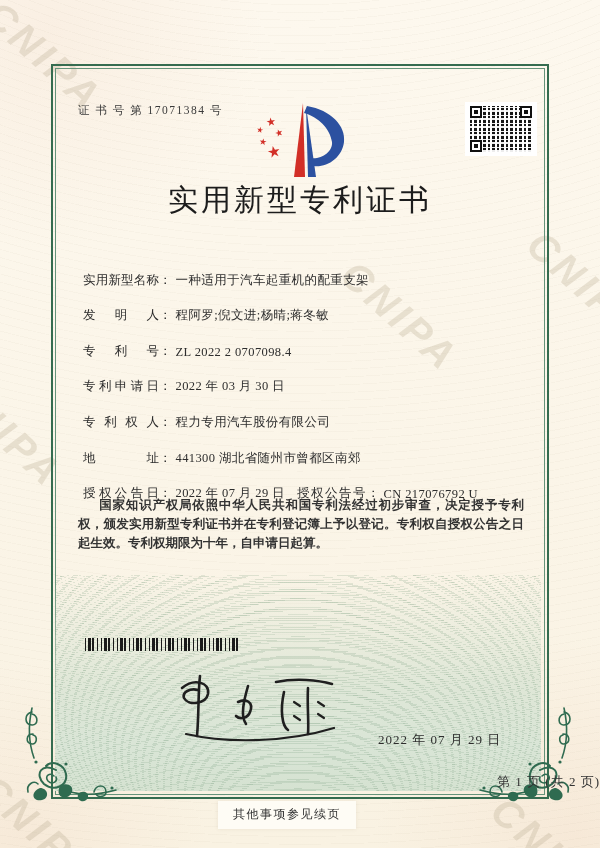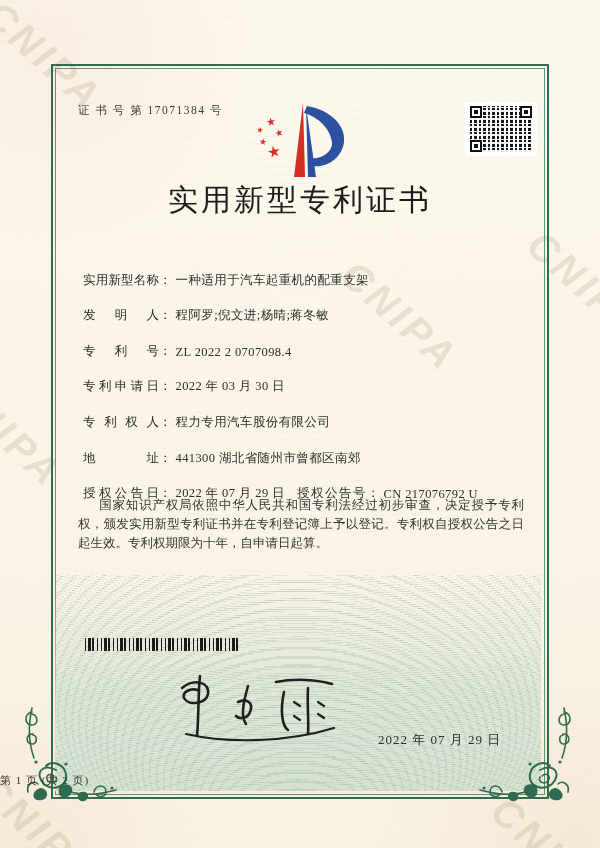--- a/index.html
+++ b/index.html
@@ -44,33 +44,33 @@
   .title{position:absolute;left:0;top:180px;width:100%;text-align:center;
     font-size:30px;font-weight:normal;letter-spacing:3px;color:#1c1c1c;}
   .fields{position:absolute;left:83px;top:253px;width:440px;}
   .row{display:flex;align-items:flex-end;height:35.6px;font-size:12.5px;color:#2d2d2d;}
   .f-label{display:inline-block;width:76px;text-align:justify;text-align-last:justify;}
   .f-colon{margin:0 4px 0 0;}
   .f-value{letter-spacing:.4px;white-space:nowrap;}
   .g2{margin-left:12px;letter-spacing:1.5px;}
   .paras{position:absolute;left:78px;top:496px;width:446px;font-size:12.5px;
     line-height:19px;color:#333;text-align:justify;}
-  .paras p{margin:0;text-indent:1.7em;}
+  .paras p{margin:0;text-indent:1.7em;font-weight:bold;}
   .barcode{position:absolute;left:85px;top:638px;width:156px;height:13px;
     background:repeating-linear-gradient(90deg,
       #1b1b1b 0 1.5px, transparent 1.5px 3px,
       #1b1b1b 3px 6px, transparent 6px 7.5px,
       #1b1b1b 7.5px 9px, transparent 9px 12px,
       #1b1b1b 12px 13px, transparent 13px 16px);}
   .signer{position:absolute;left:88px;top:686px;font-family:"Liberation Sans","DejaVu Sans",sans-serif;
     font-size:13px;color:#222;letter-spacing:2px;line-height:24px;}
   .sig{position:absolute;left:172px;top:668px;width:165px;height:74px;}
   .issue-date{position:absolute;left:378px;top:731px;font-size:13px;letter-spacing:1px;color:#2d2d2d;z-index:4;}
-  .page-num{position:absolute;left:0;top:773px;width:100%;text-align:left;
-    font-size:11px;color:#333;letter-spacing:1px;z-index:4;}
+  .page-num{position:absolute;left:0;top:773px;width:100%;text-align:right;
+    font-size:13px;color:#333;letter-spacing:1px;z-index:4;}
   .contin{position:absolute;left:287px;top:801px;transform:translateX(-50%);
     background:#fefcf5;padding:5px 15px 6px;font-size:12px;color:#333;
     letter-spacing:1.5px;box-shadow:0 0 4px rgba(120,110,90,.12);}
   .flourish{position:absolute;width:110px;height:110px;z-index:3;}
   .flourish.left{left:16px;top:700px;}
   .flourish.right{left:470px;top:700px;transform:scaleX(-1);}.z3{z-index:3}.z4{z-index:4}
 </style>
 </head>
 <body>
 
@@ -171,20 +171,21 @@
     <path d="M104,14 C124,10 146,12 160,16"></path>
     <path d="M112,24 C108,42 110,58 116,62"></path>
     <path d="M136,20 C135,38 137,54 136,66"></path>
     <path d="M122,34 L128,38 M146,34 L152,38 M122,48 L128,52 M146,46 L152,50" stroke-width="2.2"></path>
     <path d="M14,66 C58,76 116,74 162,60" stroke-width="2.2"></path>
   </svg>
 
   <div class="issue-date">2022 年 07 月 29 日</div>
 
   <div class="page-num">第 1 页 (共 2 页)</div>
+  <div class="contin z4">其他事项参见续页</div>
 
   <svg class="flourish left" viewBox="0 0 110 110" fill="none" stroke="#2f6b50" stroke-width="1.6" stroke-linecap="round">
     <path d="M16,8 C12,26 13,44 18,58"></path>
     <path d="M16,12 C8,14 8,24 16,25 C22,25.5 23,16 16,14"></path>
     <path d="M17,34 C10,34 9,43 16,44 C21,44.6 22,36 17,35"></path>
     <path d="M40,70 C26,62 18,74 28,84 C38,92 52,86 50,74 C48,64 36,60 30,66" stroke-width="2"></path>
     <path d="M38,76 C34,72 28,76 32,81 C36,85 42,82 40,77"></path>
     <path d="M44,86 C38,98 52,102 56,92 C58,85 50,82 44,86 Z" fill="#2f6b50" stroke="none"></path>
     <path d="M24,88 C14,92 16,102 26,100 C34,98 32,88 24,88 Z" fill="#2f6b50" stroke="none"></path>
     <path d="M54,92 C70,96 86,94 100,90"></path>

